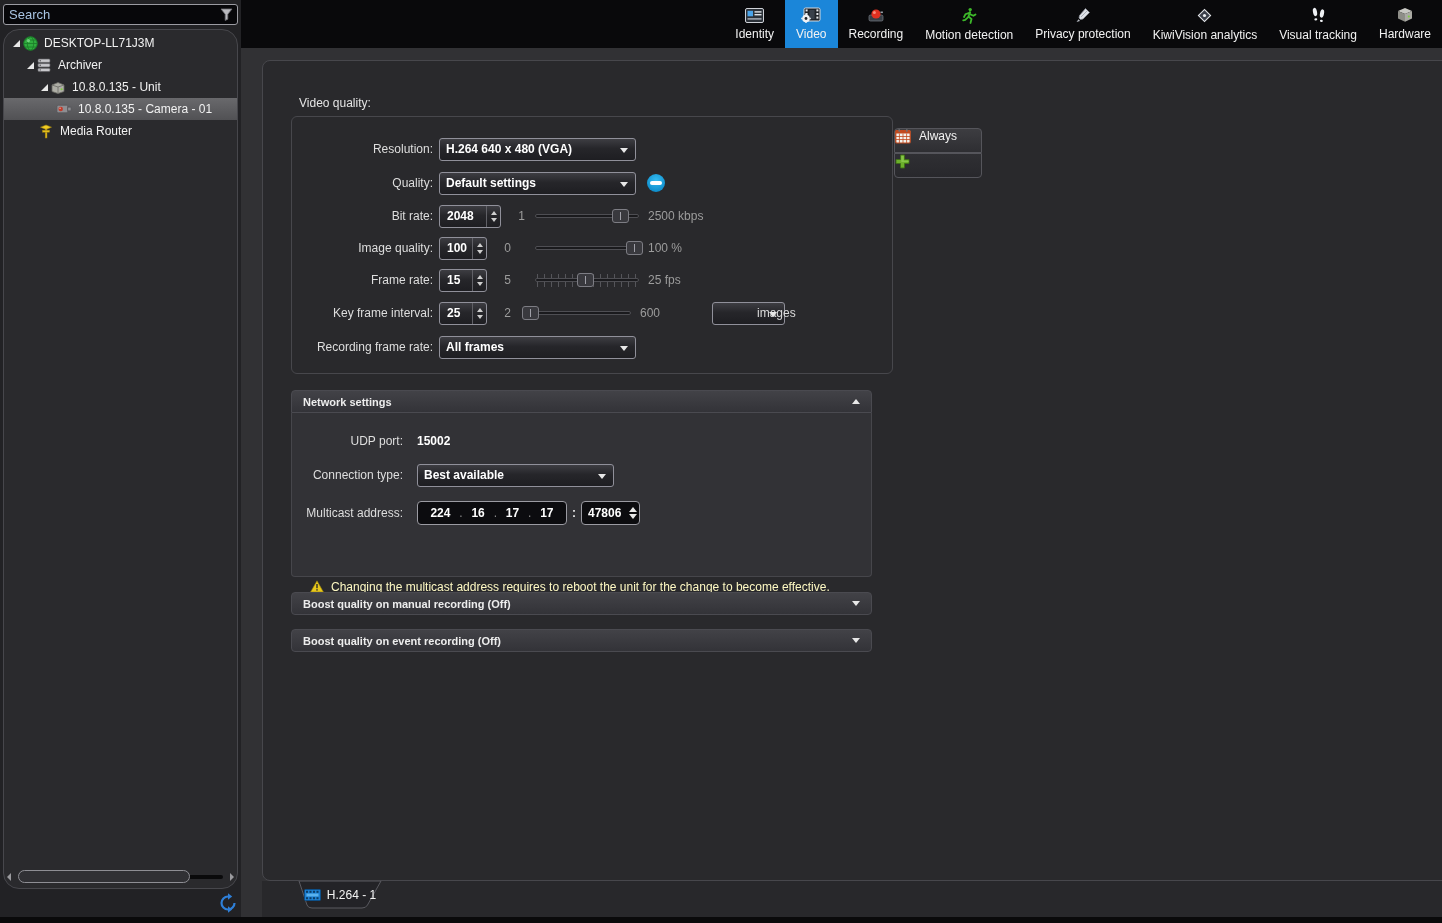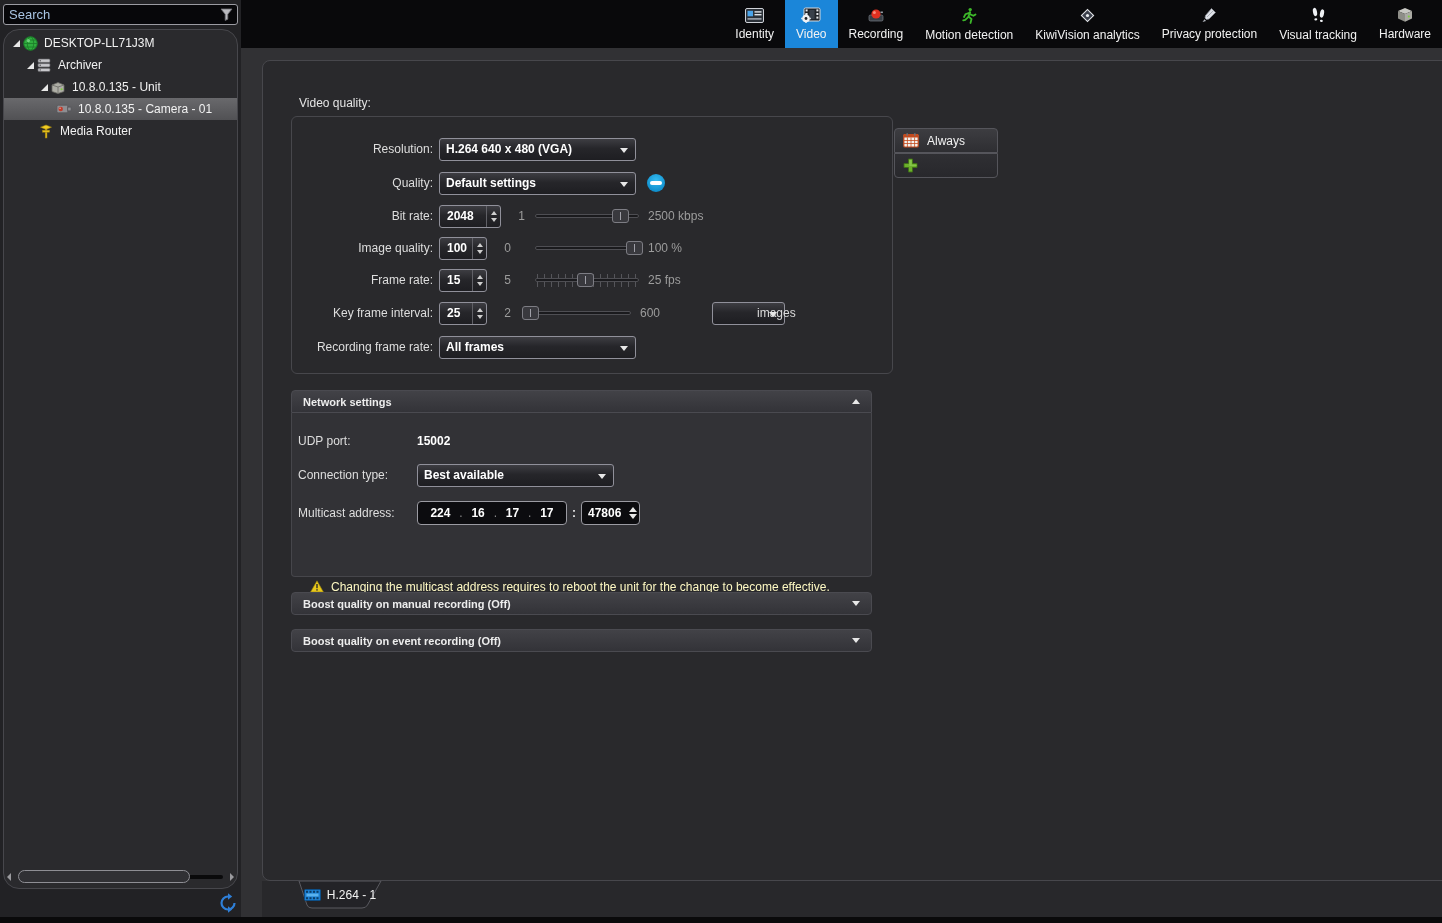--- a/index.html
+++ b/index.html
@@ -84,42 +84,42 @@
   .slider .handle::after { content:""; position:absolute; left:7px; top:2px; bottom:2px; width:1px; background:#a0a0a8; }
   .maxlab { margin-left:9px; white-space:nowrap; }
 
   #quality-reset { width:18px; height:18px; border-radius:50%;
     background:radial-gradient(circle at 50% 35%, #36bdf2, #0f8ecc 75%);
     position:relative; margin-left:11px; flex:0 0 auto; }
   #quality-reset::after { content:""; position:absolute; left:3px; right:3px; top:7px; height:4px;
     background:#fff; border-radius:2px; }
 
   
-  .sched-btn { position:absolute; left:631px; width:104px; height:25px;
+  .sched-btn { position:absolute; left:631px; width:88px; height:25px;
     border:1px solid #55555b; background:linear-gradient(#3d3d41,#2e2e32);
-    display:flex; align-items:center; padding-left:8px; gap:8px; color:#f2f2f2; }
+    display:flex; padding-left:0; gap:8px; color:#f2f2f2; }
   #sched-always { top:67px; border-radius:4px 4px 0 0; }
   #sched-add { top:92px; border-radius:0 0 4px 4px; background:linear-gradient(#2f2f33,#28282c); }
 
   
   .cpanel-head { position:absolute; left:28px; width:581px; height:23px;
     background:linear-gradient(#424247,#333338); border:1px solid #4a4a50;
     display:flex; align-items:center; padding:0 11px; color:#ededed;
     font-size:11px; font-weight:bold; }
   .cpanel-head .caret { margin-left:auto; width:0; height:0; }
   .caret.up { border-left:4.5px solid transparent; border-right:4.5px solid transparent; border-bottom:5px solid #e8e8e8; }
   .caret.down { border-left:4.5px solid transparent; border-right:4.5px solid transparent; border-top:5px solid #e8e8e8; }
   #net-head { top:329px; border-radius:4px 4px 0 0; }
   #net-body { position:absolute; left:28px; top:352px; width:581px; height:164px;
     background:#323236; border:1px solid #46464b; border-top:none; border-radius:0 0 4px 4px; }
   #boost-manual-head { top:531px; border-radius:4px; }
   #boost-event-head  { top:568px; border-radius:4px; }
 
   .net-row { position:absolute; left:6px; right:6px; display:flex; align-items:center; }
-  .nlabel { width:105px; color:#dedede; flex:0 0 auto; margin-right:14px; }
+  .nlabel { width:105px; text-align:right; color:#dedede; flex:0 0 auto; margin-right:14px; }
   .bold-val { font-weight:bold; color:#fff; }
 
   #ip-box { width:150px; height:24px; border:1px solid #9b9ba2; border-radius:4px; background:#0c0c0f;
     display:flex; align-items:center; justify-content:space-around; color:#fff; font-weight:bold; padding:0 8px; }
   #ip-box .dot { color:#8a8a8a; font-weight:normal; }
   #ip-colon { margin:0 5px; color:#e8e8e8; font-weight:bold; }
   #port-spin { width:59px; height:24px; border:1px solid #9b9ba2; border-radius:4px; background:#0c0c0f;
     display:flex; align-items:center; color:#fff; font-weight:bold; }
   #port-spin .num { flex:1; padding-left:6px; }
   #port-spin .btns { width:13px; display:flex; flex-direction:column; gap:2px; align-items:center; }
@@ -295,33 +295,33 @@
           <circle cx="9.2" cy="2.6" r="1.7" fill="#3db82a" stroke="none"></circle>
           <path d="M9 5 L7.5 9.5 L10.5 12 L9.5 16"></path>
           <path d="M9 5.6 L4.5 7.2 L3 10"></path>
           <path d="M8.8 7.2 L12.5 8.8 L14.5 7.4"></path>
           <path d="M7.5 9.8 L4.2 13 L2.2 13.4"></path>
         </g>
       </svg>
     <span class="lbl">Motion detection</span>
   </div>
   <div class="tab">
-    <svg width="17" height="17" viewBox="0 0 17 17">
-        <rect x="4.2" y="4.2" width="8.6" height="8.6" fill="#3a3f4a" stroke="#e2e4e8" stroke-width="1.1" transform="rotate(45 8.5 8.5)"></rect>
-        <circle cx="8.5" cy="8.5" r="1.6" fill="#eef0f4"></circle>
-      </svg>
-    <span class="lbl">KiwiVision analytics</span>
-  </div>
-  <div class="tab">
     <svg width="16" height="16" viewBox="0 0 16 16">
         <path d="M10.5 1.5 L14.5 5.5 L8 12 L5.5 12.5 L4 11 L4.5 8.5 Z" fill="#dfe2e8" stroke="#8a8e96" stroke-width="0.7"></path>
         <path d="M3.6 12.2 L1.5 15 L5 14 Z" fill="#b8bcc4"></path>
         <path d="M12 4 L6 10" stroke="#9aa0a8" stroke-width="0.8"></path>
       </svg>
     <span class="lbl">Privacy protection</span>
+  </div>
+  <div class="tab">
+    <svg width="17" height="17" viewBox="0 0 17 17">
+        <rect x="4.2" y="4.2" width="8.6" height="8.6" fill="#3a3f4a" stroke="#e2e4e8" stroke-width="1.1" transform="rotate(45 8.5 8.5)"></rect>
+        <circle cx="8.5" cy="8.5" r="1.6" fill="#eef0f4"></circle>
+      </svg>
+    <span class="lbl">KiwiVision analytics</span>
   </div>
   <div class="tab">
     <svg width="15" height="17" viewBox="0 0 15 17">
         <g fill="#eef0f4">
           <ellipse cx="4" cy="5" rx="2" ry="4.2" transform="rotate(-12 4 5)"></ellipse>
           <ellipse cx="4.8" cy="12.3" rx="1.5" ry="1.1" transform="rotate(-12 4.8 12.3)"></ellipse>
           <ellipse cx="11" cy="6.5" rx="2" ry="4.2" transform="rotate(12 11 6.5)"></ellipse>
           <ellipse cx="10.4" cy="13.8" rx="1.5" ry="1.1" transform="rotate(12 10.4 13.8)"></ellipse>
         </g>
       </svg>

